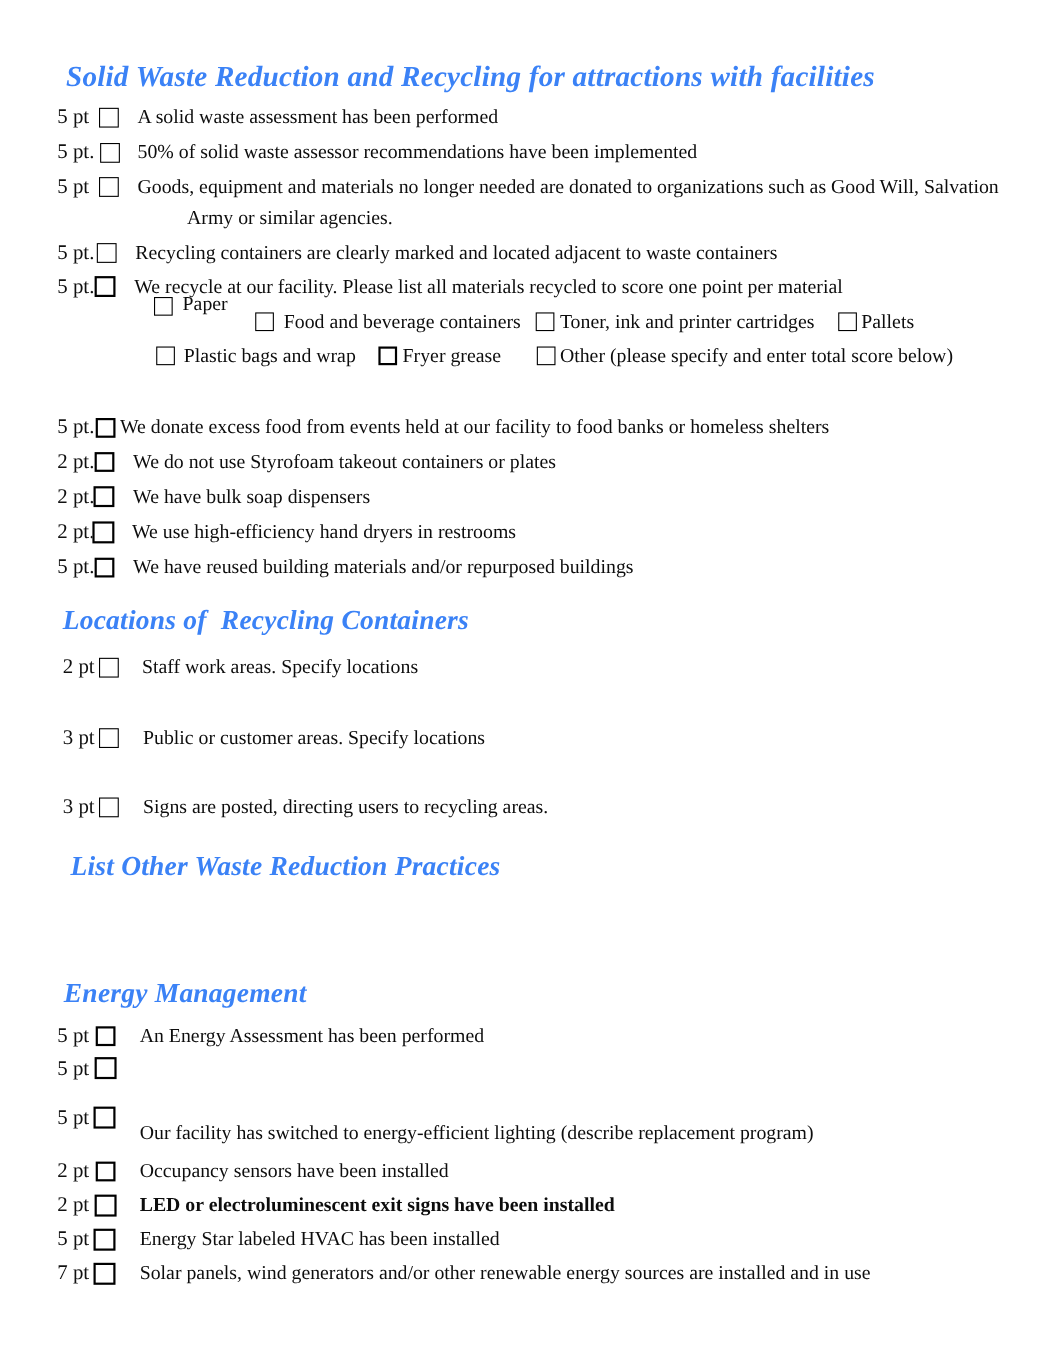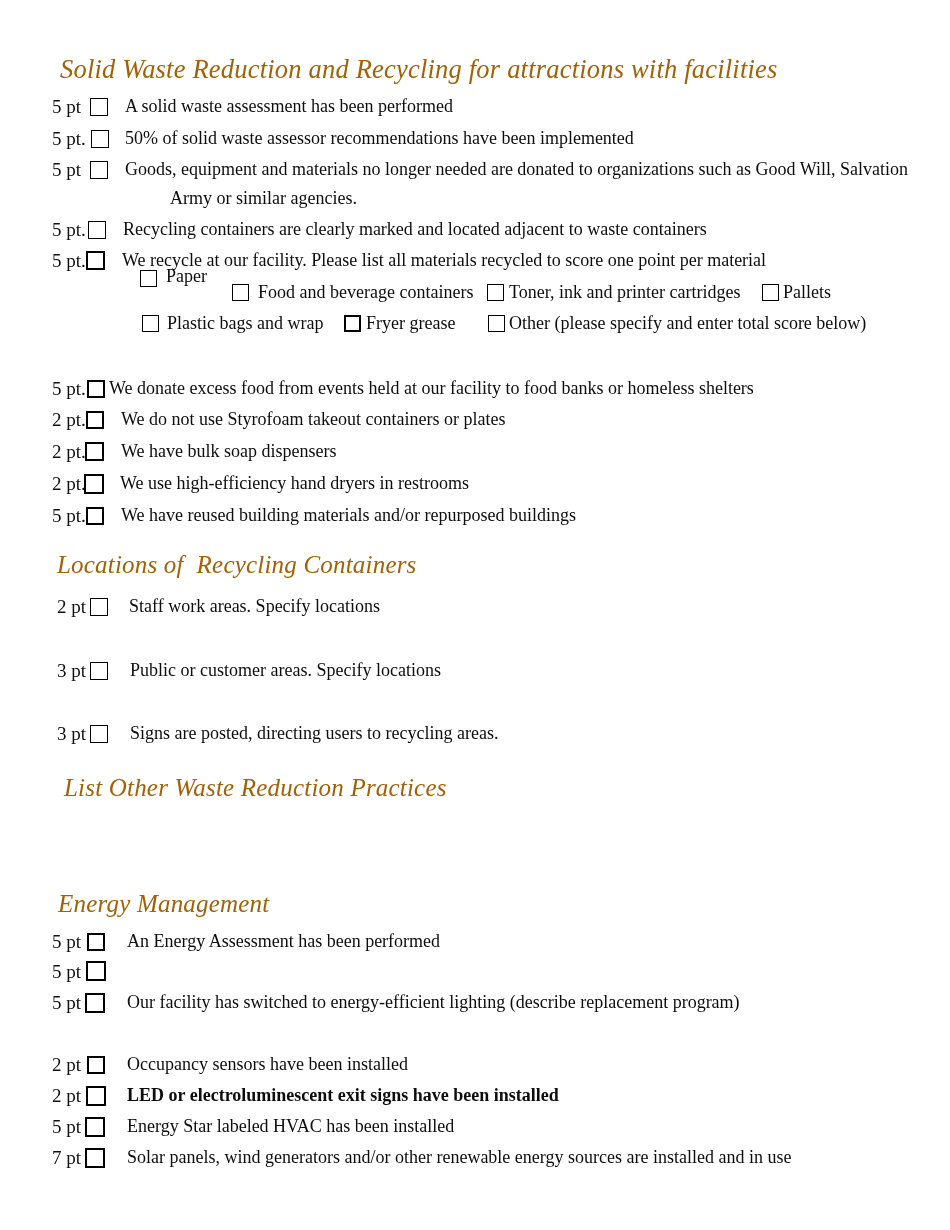--- a/index.html
+++ b/index.html
@@ -18,23 +18,23 @@
   .page {
     position: relative;
     width: 950px;
     height: 1230px;
     background: #ffffff;
   }
 
   
   .heading {
     position: absolute;
-    color: #a16207;
+    color: #3b82f6;
     font-family: "Liberation Serif", "DejaVu Serif", serif;
-    font-weight: normal;
+    font-weight: bold;
     font-style: italic;
     white-space: pre;
     letter-spacing: 0.2px;
   }
   .heading.h-main { font-size: 26.5px; }
   .heading.h-sec  { font-size: 25px; }
 
   
   .row {
     position: absolute;
@@ -219,21 +219,21 @@
   </div>
 
   <div class="row" style="left:52px; top:961px;">
     <span class="pts" style="width:34px;">5 pt</span>
     <span class="cbox big"></span>
   </div>
 
   <div class="row" style="left:52px; top:992px;">
     <span class="pts" style="width:33px;">5 pt</span>
     <span class="cbox big"></span>
-    <span class="txt" style="margin-left:22px;">Our facility has switched to energy-efficient lighting (describe replacement program)</span>
+    <span class="txt" style="margin-left:22px;margin-top:27px;">Our facility has switched to energy-efficient lighting (describe replacement program)</span>
   </div>
 
   <div class="row" style="left:52px; top:1054px;">
     <span class="pts" style="width:35px;">2 pt</span>
     <span class="cbox"></span>
     <span class="txt" style="margin-left:22px;">Occupancy sensors have been installed</span>
   </div>
 
   <div class="row" style="left:52px; top:1085px;">
     <span class="pts" style="width:34px;">2 pt</span>

